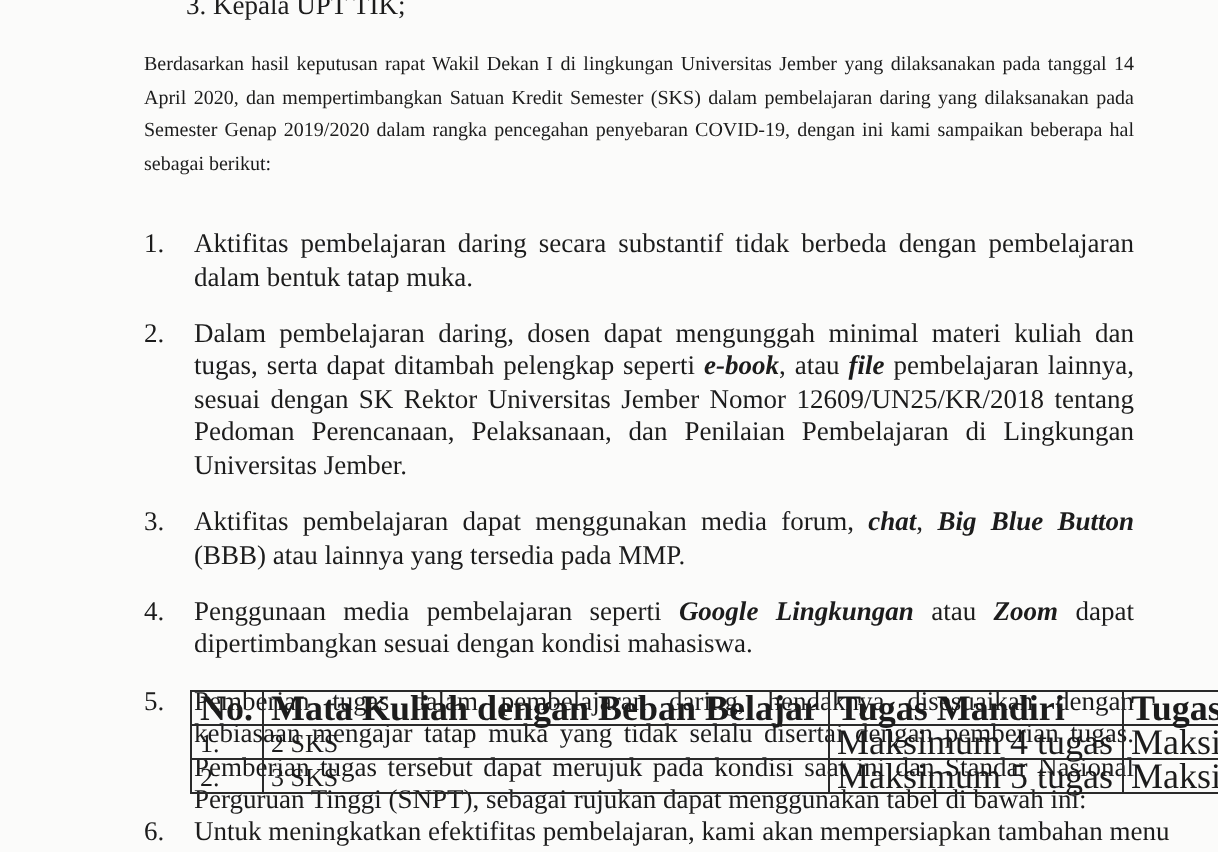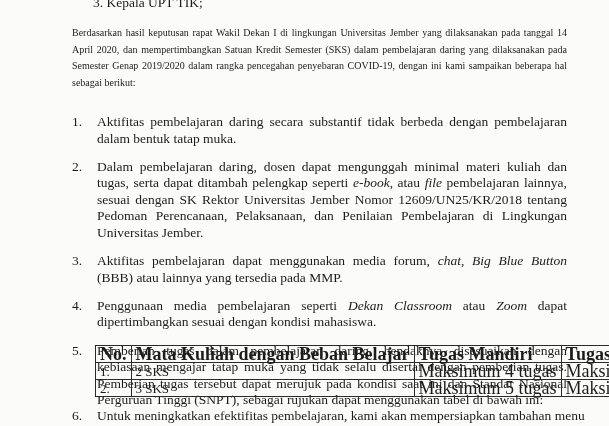--- a/index.html
+++ b/index.html
@@ -15,21 +15,21 @@
   .addr1 { top:-5px; }
   .addr2 { top:11px; }
   .para {
     position:absolute; left:72px; width:495px; top:25px;
     font-size:10px; line-height:16.6px; text-align:justify;
     text-align-last:left;
   }
   .list { position:absolute; left:72px; width:495px; top:114px; margin:0; padding:0; list-style:none; }
   .li { position:relative; padding-left:25px; font-size:13.5px; line-height:16.6px; text-align:justify; margin-bottom:11.5px; }
   .li .num { position:absolute; left:0; top:0; }
-  .li i { font-style:italic; }
+  .li i { font-style:italic;font-weight:bold; }
   .tbl {
     position:absolute; left:95px; top:345px; width:454px;
     border-collapse:collapse; font-size:13px;
   }
   .tbl th, .tbl td {
     border:1.3px solid #2a2a2a; padding:0 4px; height:16px; line-height:15px;
     text-align:left; white-space:nowrap;
   }
   .tbl th { font-weight:bold; font-size:18px; }
   .tbl th.c { text-align:left; }
@@ -53,21 +53,21 @@
     <div class="li">
       <span class="num">2.</span>
       <span>Dalam pembelajaran daring, dosen dapat mengunggah minimal materi kuliah dan tugas, serta dapat ditambah pelengkap seperti </span><i>e-book</i><span>, atau </span><i>file</i><span> pembelajaran lainnya, sesuai dengan SK Rektor Universitas Jember Nomor 12609/UN25/KR/2018 tentang Pedoman Perencanaan, Pelaksanaan, dan Penilaian Pembelajaran di Lingkungan Universitas Jember.</span>
     </div>
     <div class="li">
       <span class="num">3.</span>
       <span>Aktifitas pembelajaran dapat menggunakan media forum, </span><i>chat</i><span>, </span><i>Big Blue Button</i><span> (BBB) atau lainnya yang tersedia pada MMP.</span>
     </div>
     <div class="li">
       <span class="num">4.</span>
-      <span>Penggunaan media pembelajaran seperti </span><i>Dekan Classroom</i><span> atau </span><i>Zoom</i><span> dapat dipertimbangkan sesuai dengan kondisi mahasiswa.</span>
+      <span>Penggunaan media pembelajaran seperti </span><i>Google Lingkungan</i><span> atau </span><i>Zoom</i><span> dapat dipertimbangkan sesuai dengan kondisi mahasiswa.</span>
     </div>
     <div class="li">
       <span class="num">5.</span>
       <span>Pemberian tugas dalam pembelajaran daring, hendaknya disesuaikan dengan kebiasaan mengajar tatap muka yang tidak selalu disertai dengan pemberian tugas. Pemberian tugas tersebut dapat merujuk pada kondisi saat ini dan Standar Nasional Perguruan Tinggi (SNPT), sebagai rujukan dapat menggunakan tabel di bawah ini:</span>
     </div>
   </div>
 
   <table class="tbl">
     <colgroup>
       <col style="width:25px">

